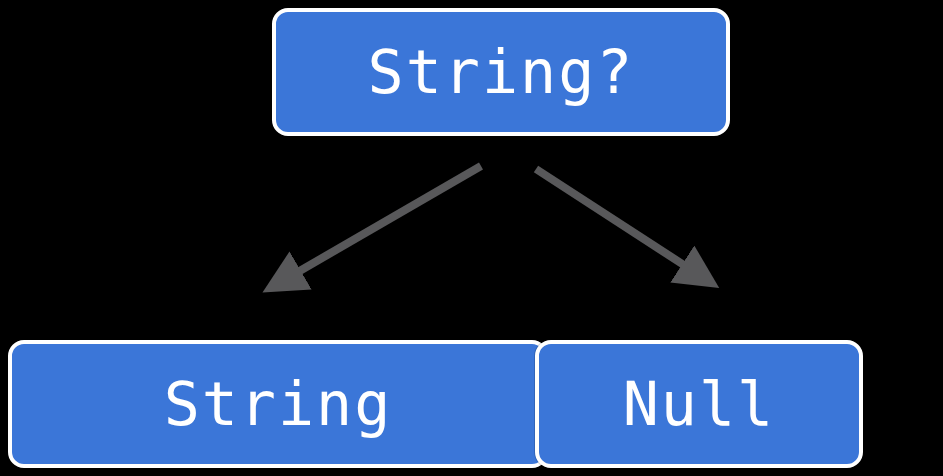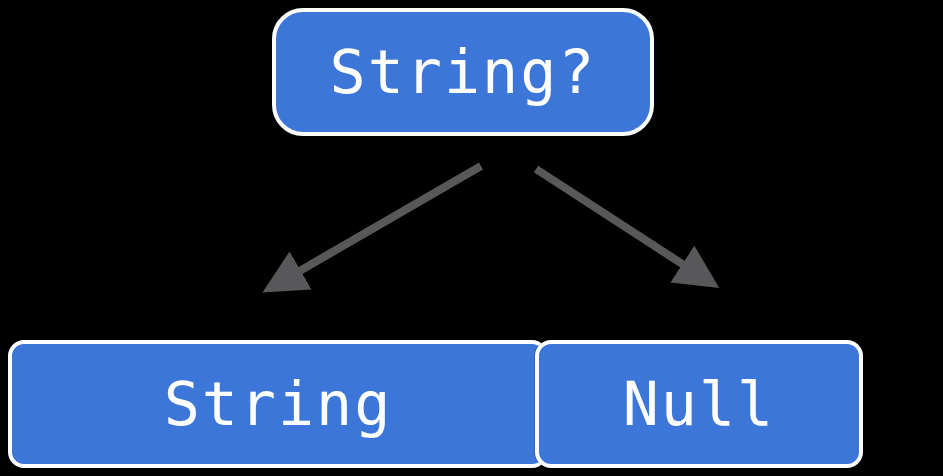--- a/index.html
+++ b/index.html
@@ -31,23 +31,22 @@
     display: flex;
     align-items: center;
     justify-content: center;
     font-size: 60px;
     letter-spacing: 2px;
     box-shadow: 0 0 0 1px rgba(0,0,0,0.15);
   }
   .node-root {
     left: 272px;
     top: 8px;
-    width: 382px;
+    width: 458px;
     height: 128px;
-    border-radius: 31px;
   }
   .node-left {
     left: 8px;
     top: 340px;
     width: 540px;
     height: 128px;
   }
   .node-right {
     left: 535px;
     top: 340px;

